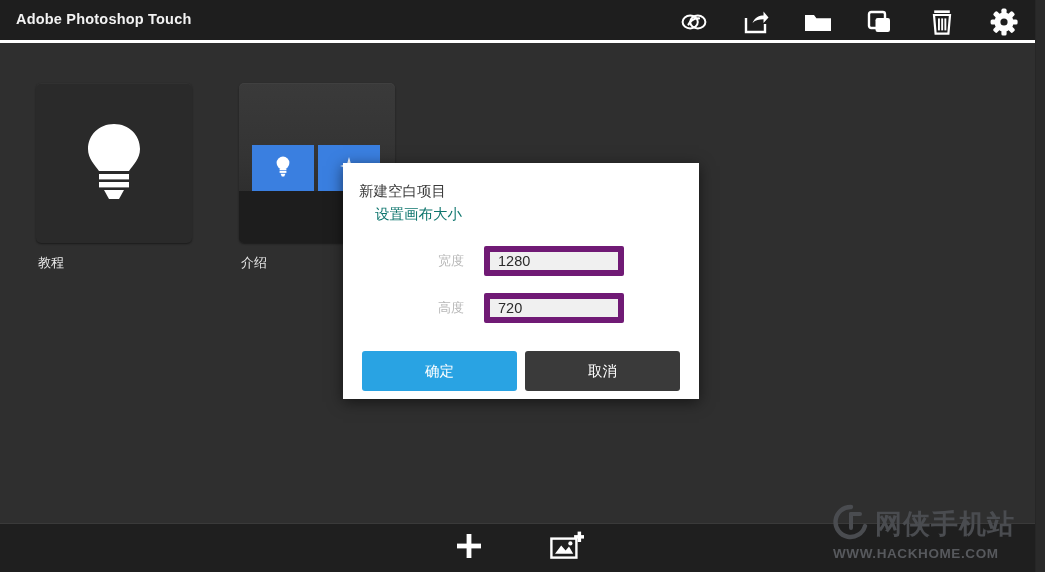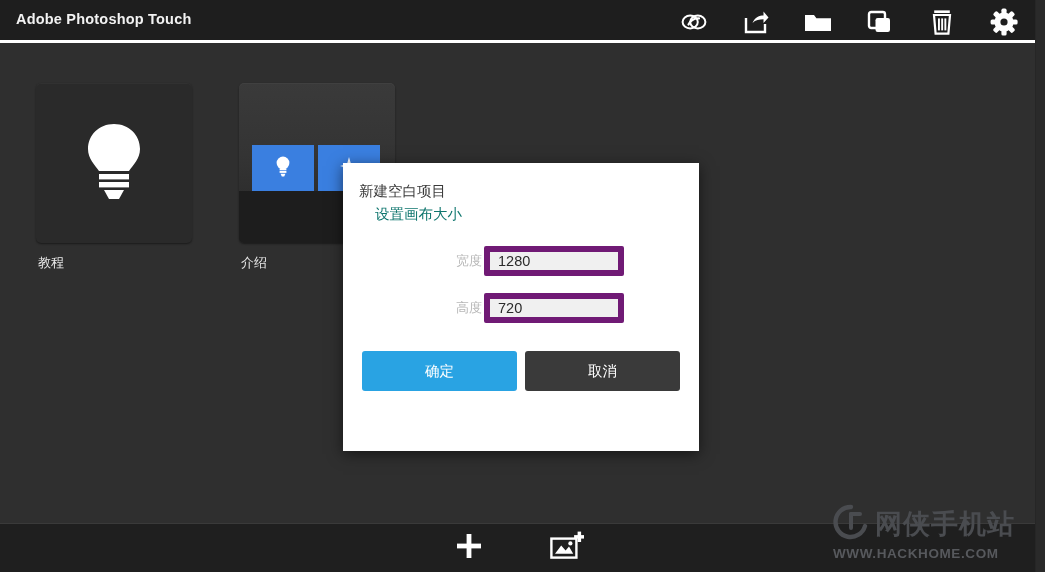--- a/index.html
+++ b/index.html
@@ -130,42 +130,42 @@
     font-size: 13.5px; font-weight: bold;
     color: #57595d;
     letter-spacing: .6px;
     margin-top: 3px;
     text-align: left;
   }
 
   
   .dialog {
     position: absolute; left: 343px; top: 163px;
-    width: 356px; height: 288px;
+    width: 356px; height: 236px;
     background: #ffffff;
     box-shadow: 0 3px 14px rgba(0,0,0,.55);
   }
   .dlg-title {
     position: absolute; left: 359px - 343px; top: 19px;
     left: 16px;
     font-size: 14.5px; color: #3b3b3b;
   }
   .dlg-sub {
     position: absolute; left: 32px; top: 42px;
     font-size: 14.5px; color: #0f766e;
   }
   .field {
     position: absolute; left: 0; width: 356px; height: 30px;
     display: flex; align-items: center;
   }
   .field-w { top: 83px; }
   .field-h { top: 130px; }
   .field-label {
     width: 141px; text-align: right;
-    padding-right: 2px;
+    padding-right: 20px;
     font-size: 13px; color: #b7b7b7;
   }
   .field-input {
     width: 140px; height: 30px;
     background: #f0f0f0;
     border: 6px solid #701a75;
     border-radius: 2px;
     font-family: "Liberation Sans", "DejaVu Sans", sans-serif;
     font-size: 14.5px; color: #2b2b2b;
     padding: 0 8px;

